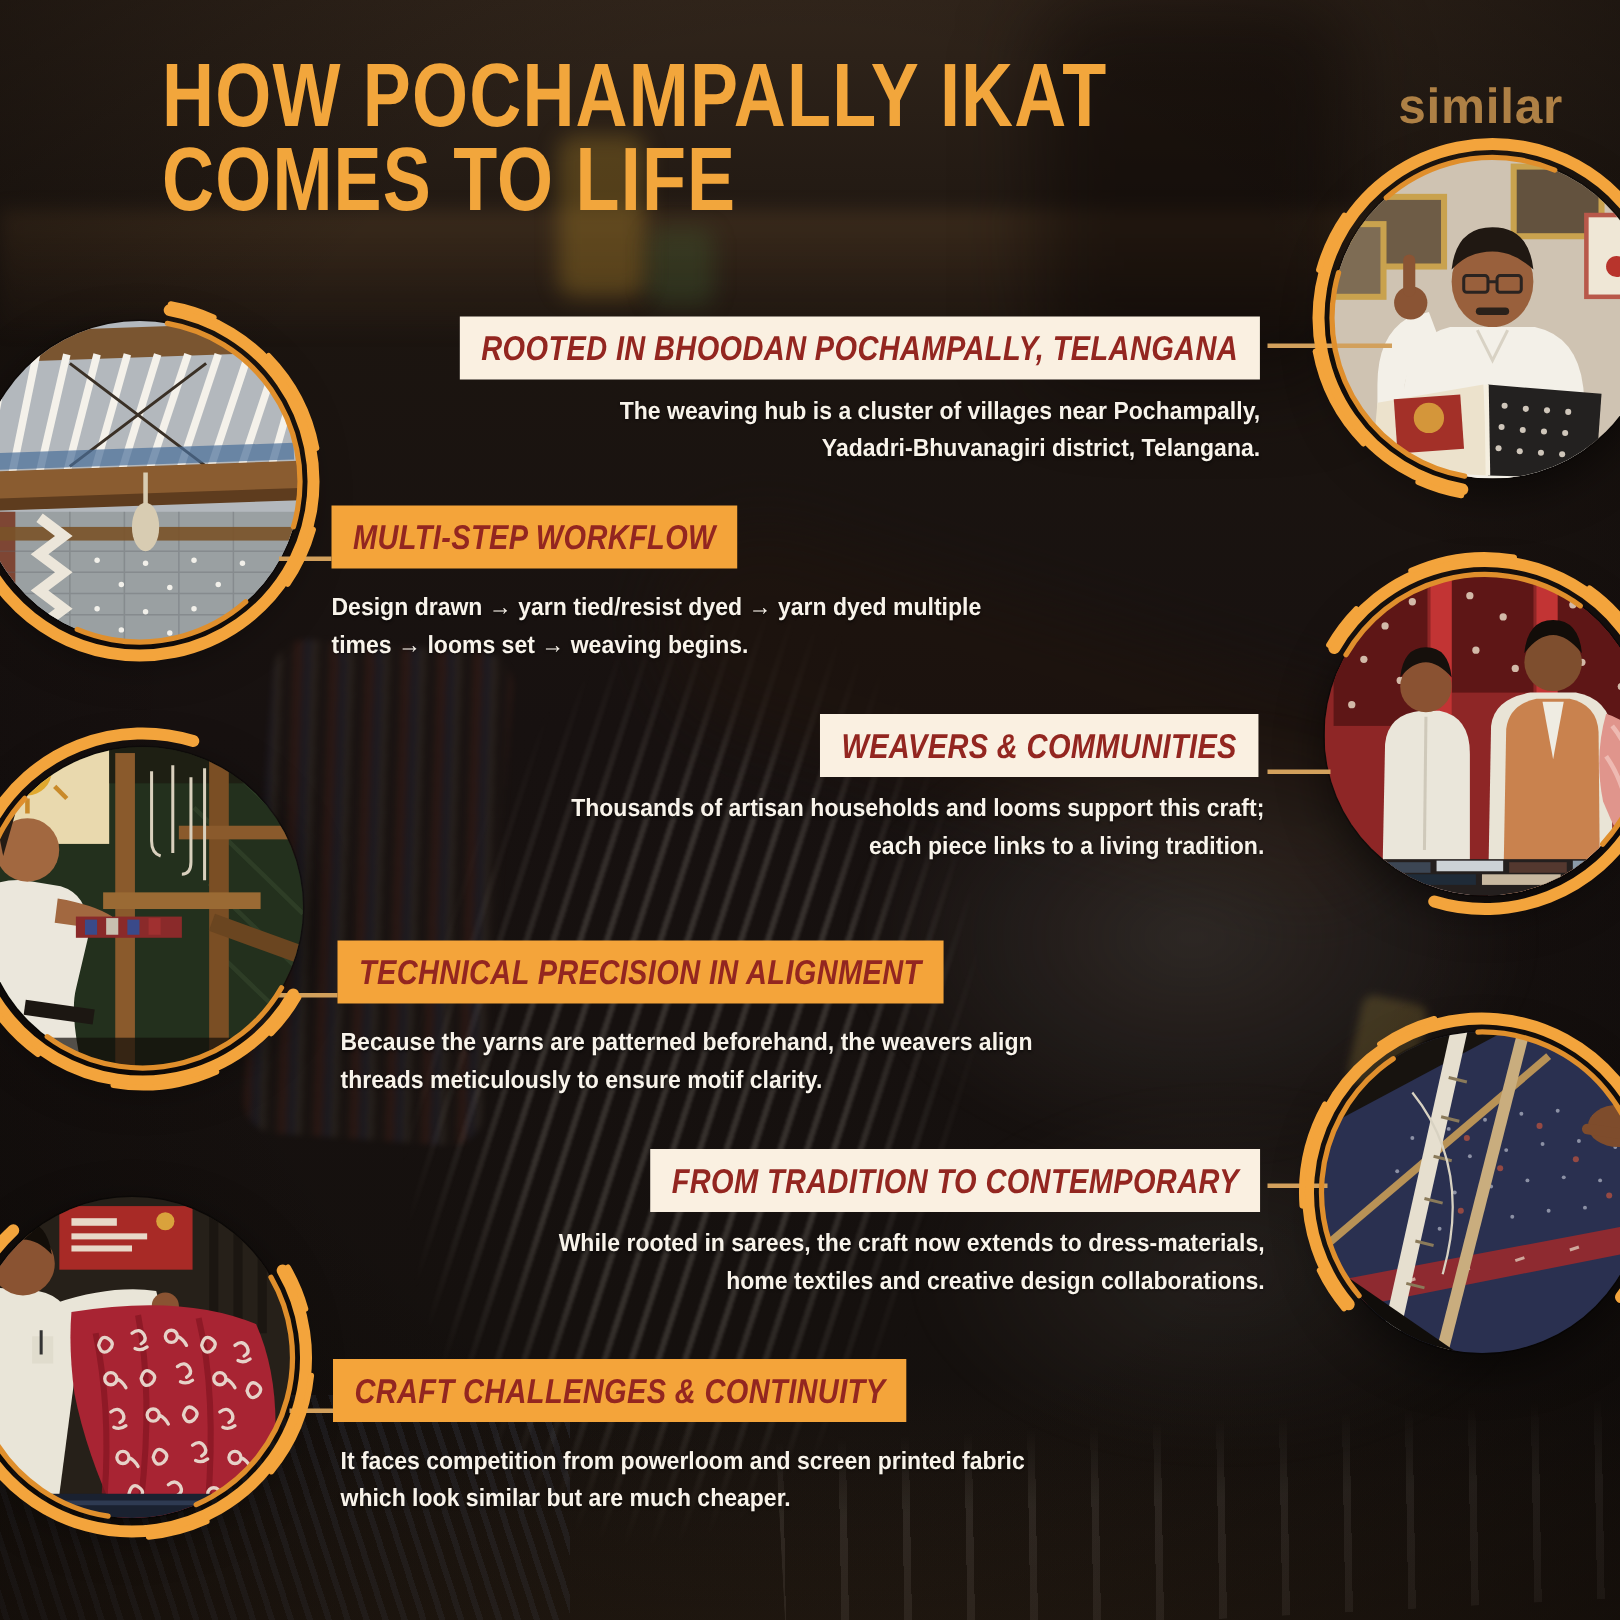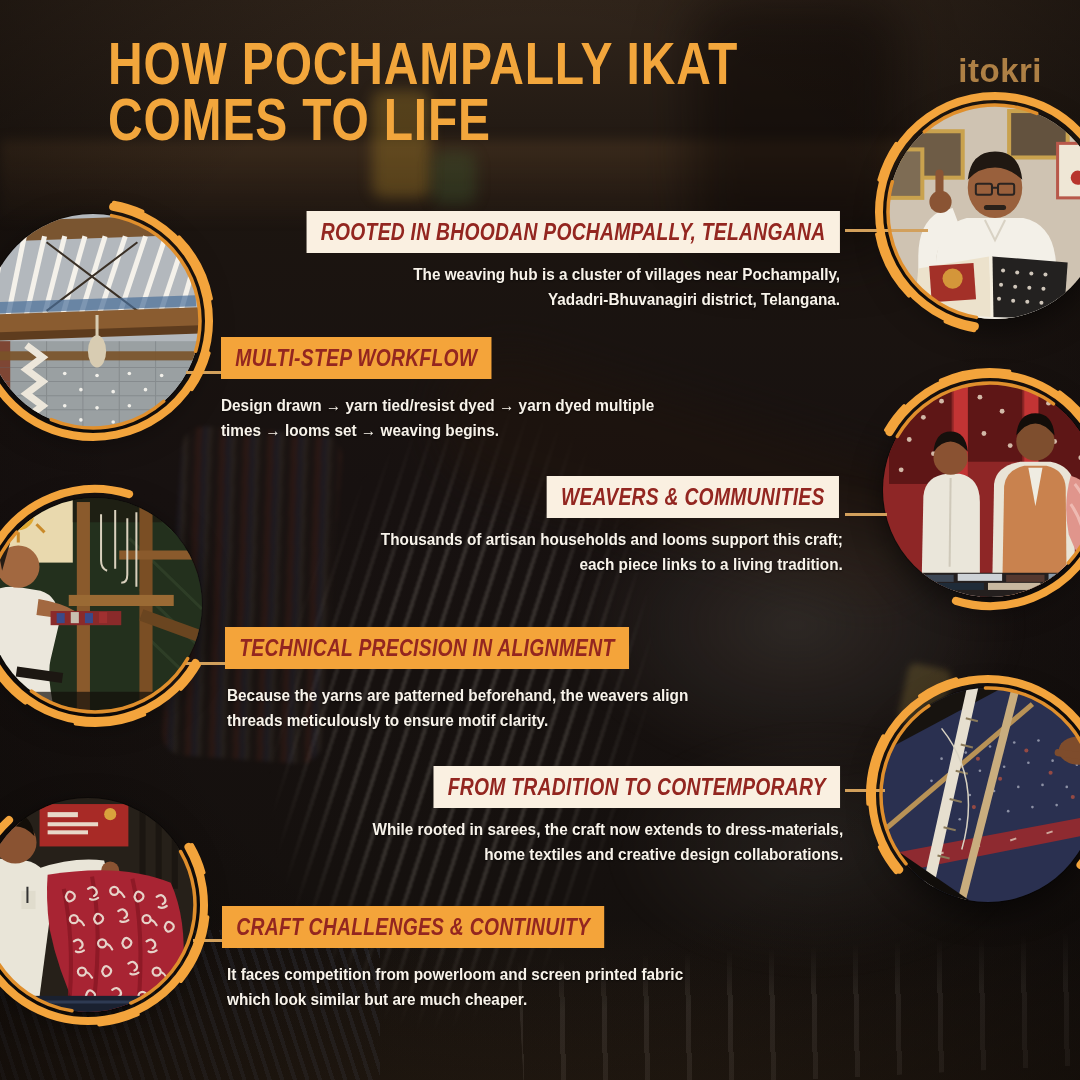--- a/index.html
+++ b/index.html
@@ -90,21 +90,21 @@
       <div class="bg-pegs"></div>
       <div class="bg-blue"></div>
       <div class="bg-floor"></div>
   </div>
   <div class="vignette"></div>
 
   <div class="title">
     <div class="tl">HOW POCHAMPALLY IKAT</div>
     <div class="tl">COMES TO LIFE</div>
   </div>
-  <div class="brand">itokri</div>
+  <div class="brand">similar</div>
 
   <div class="chip cream chip1">ROOTED IN BHOODAN POCHAMPALLY, TELANGANA</div>
   <div class="tie tie1"></div>
   <div class="body right body1">
     <div>The weaving hub is a cluster of villages near Pochampally,</div>
     <div>Yadadri-Bhuvanagiri district, Telangana.</div>
   </div>
 
   <div class="chip orange chip2">MULTI-STEP WORKFLOW</div>
   <div class="tie tie2"></div>

